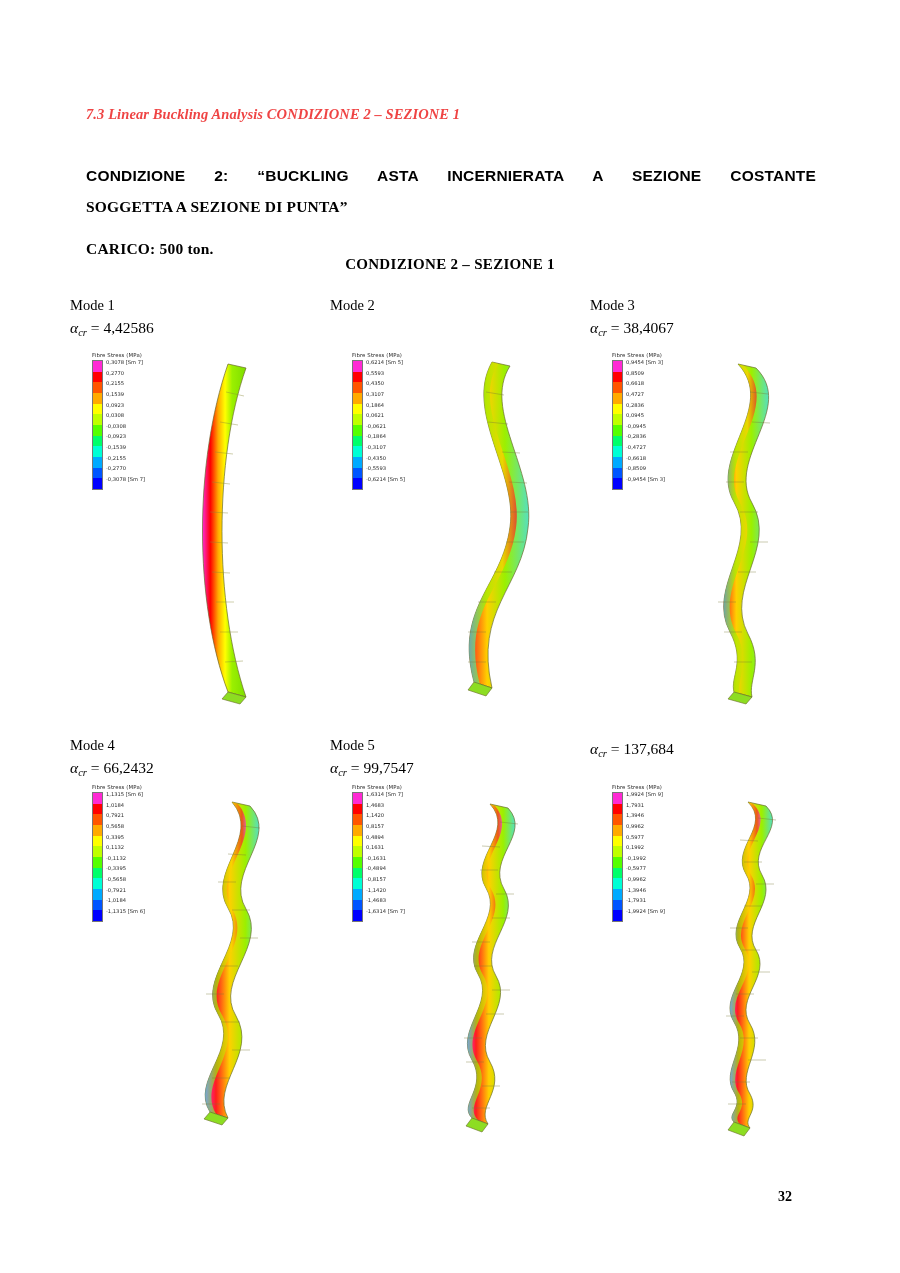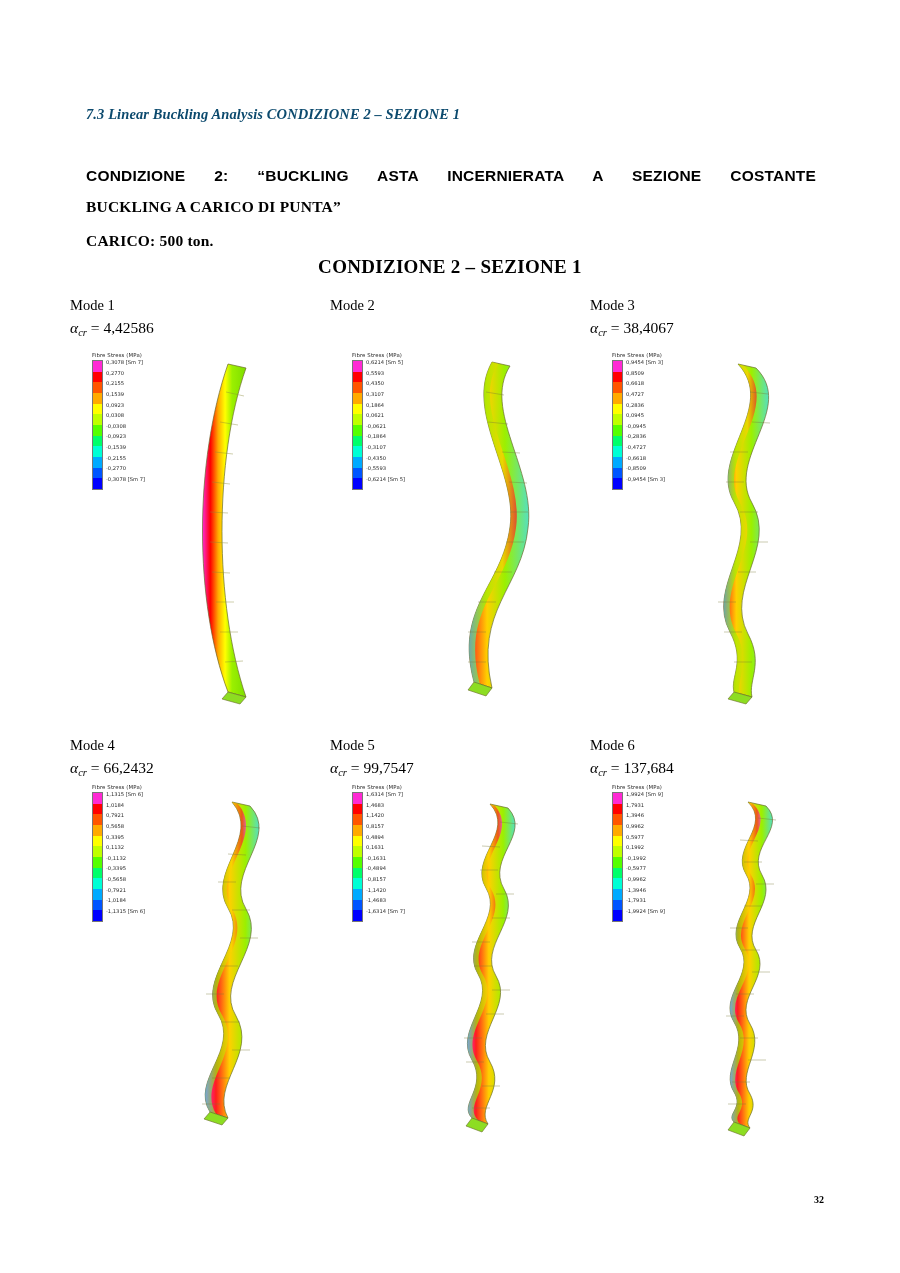--- a/index.html
+++ b/index.html
@@ -23,21 +23,21 @@
 
   
   .section-heading {
     position: absolute;
     left: 86px;
     top: 106px;
     font-family: "Liberation Serif", serif;
     font-style: italic;
     font-weight: bold;
     font-size: 14.5px;
-    color: #0c4a6e;
+    color: #ef4444;
     letter-spacing: 0.1px;
   }
   .para-block {
     position: absolute;
     left: 86px;
     top: 160px;
     width: 730px;
   }
   .cond-line {
     font-family: Liberation Sans, sans-serif;
@@ -55,31 +55,31 @@
     font-size: 15.5px;
     letter-spacing: 0.2px;
     line-height: 31px;
   }
   .carico-line {
     font-family: "Liberation Serif", serif;
     font-weight: bold;
     font-size: 15.5px;
     letter-spacing: 0.2px;
     line-height: 31px;
-    margin-top: 3px;
+    margin-top: 11px;
   }
   .figure-title {
     position: absolute;
     top: 256px;
     left: 0;
     width: 900px;
     text-align: center;
     font-family: "Liberation Serif", serif;
     font-weight: bold;
-    font-size: 19px;
+    font-size: 15px;
     letter-spacing: 0.3px;
   }
 
   
   .modes-grid {
     position: absolute;
     left: 70px;
     top: 296px;
     width: 780px;
     display: grid;
@@ -179,37 +179,37 @@
   
   .beam-svg {
     position: absolute;
     left: 100px;
     top: 56px;
   }
 
   
   .page-number {
     position: absolute;
-    right: 76px;
+    right: 108px;
     bottom: 68px;
     font-family: "Liberation Serif", serif;
-    font-size: 10px;
+    font-size: 14px;
     font-weight: bold;
   }
 </style>
 </head>
 <body>
 
 <div class="page">
 
   <div class="section-heading">7.3 Linear Buckling Analysis CONDIZIONE 2 – SEZIONE 1</div>
 
   <div class="para-block">
     <div class="cond-line">CONDIZIONE 2: “BUCKLING ASTA INCERNIERATA A SEZIONE COSTANTE</div>
-    <div class="cond-line2">BUCKLING A CARICO DI PUNTA”</div>
+    <div class="cond-line2">SOGGETTA A SEZIONE DI PUNTA”</div>
     <div class="carico-line">CARICO: 500 ton.</div>
   </div>
 
   <div class="figure-title">CONDIZIONE 2 – SEZIONE 1</div>
 
   <div class="modes-grid">
 
     <div class="mode-cell">
       <div class="mode-label">Mode 1</div>
       <div class="mode-alpha">
@@ -494,21 +494,20 @@
             <path d="M34,246 L52,246"></path>
           <path d="M36,270 L54,270"></path>
             <path d="M52,294 L70,294"></path>
           <path d="M42,316 L60,316"></path>
         </g>
         <path d="M42,326 L58,332 L52,340 L36,334 Z" fill="#8ddd22" stroke="#6a6a2a" stroke-width="0.6"></path>
       </svg>
     </div>
 
     <div class="mode-cell">
-      <div class="mode-label">Mode 6</div>
       <div class="mode-alpha">
         <span class="ital">α</span><span class="sub">cr</span>&nbsp;<span>= 137,684</span>
       </div>
       <div class="legend r2">
         <div class="legend-title">Fibre Stress (MPa)</div>
         <div class="legend-body">
           <div class="legend-bar"></div>
           <div class="legend-ticks">
             <span class="first">1,9924 [Sm 9]</span>
             <span>1,7931</span>

